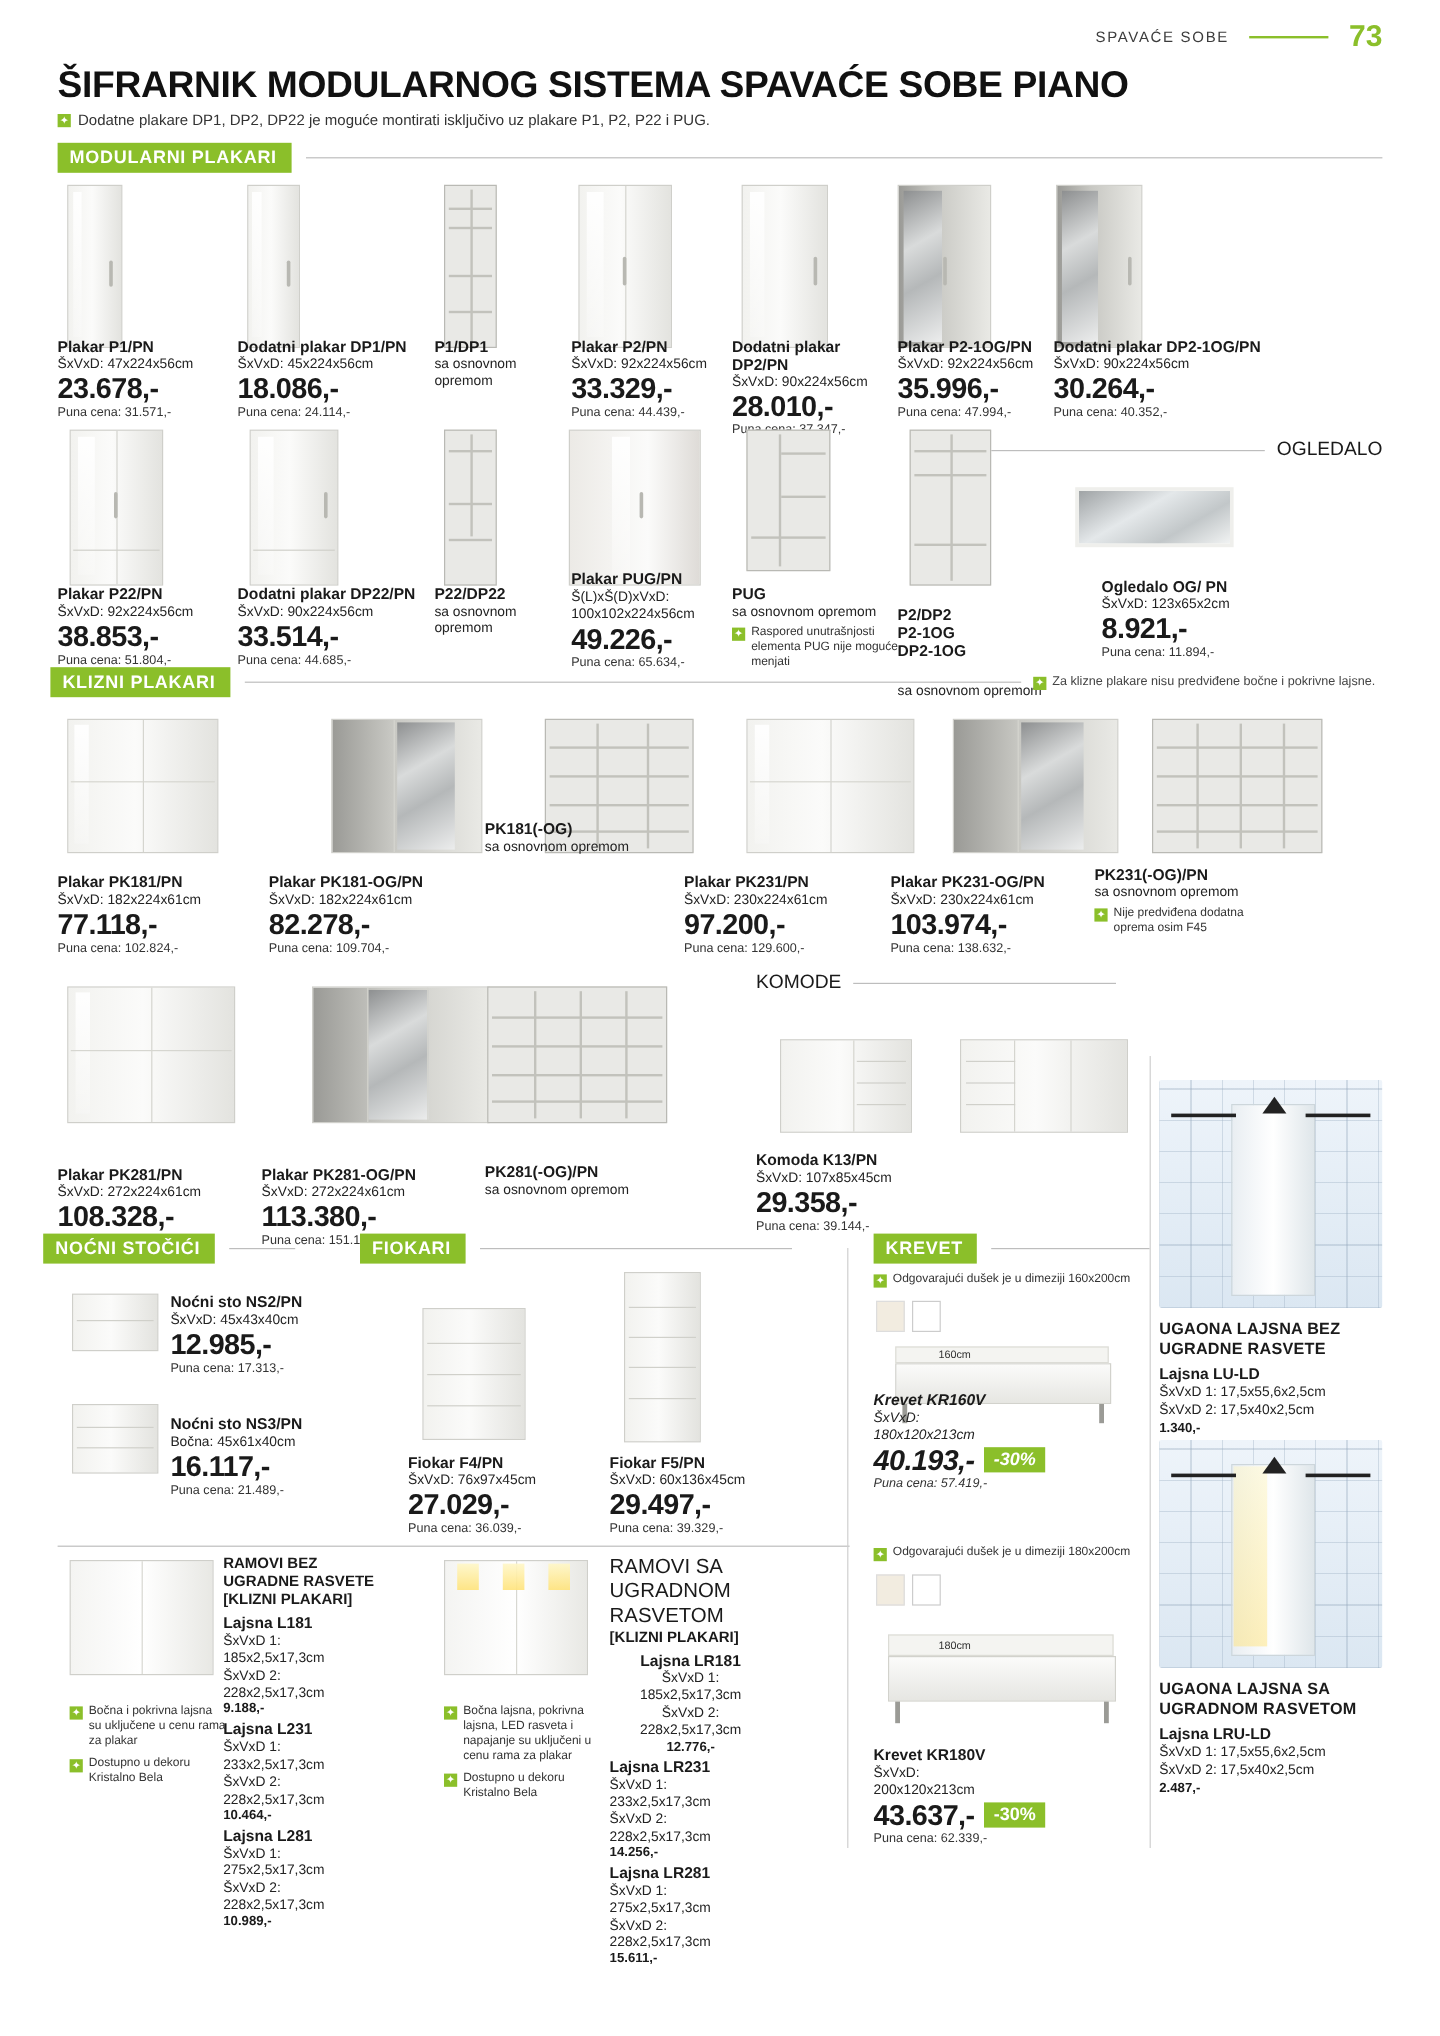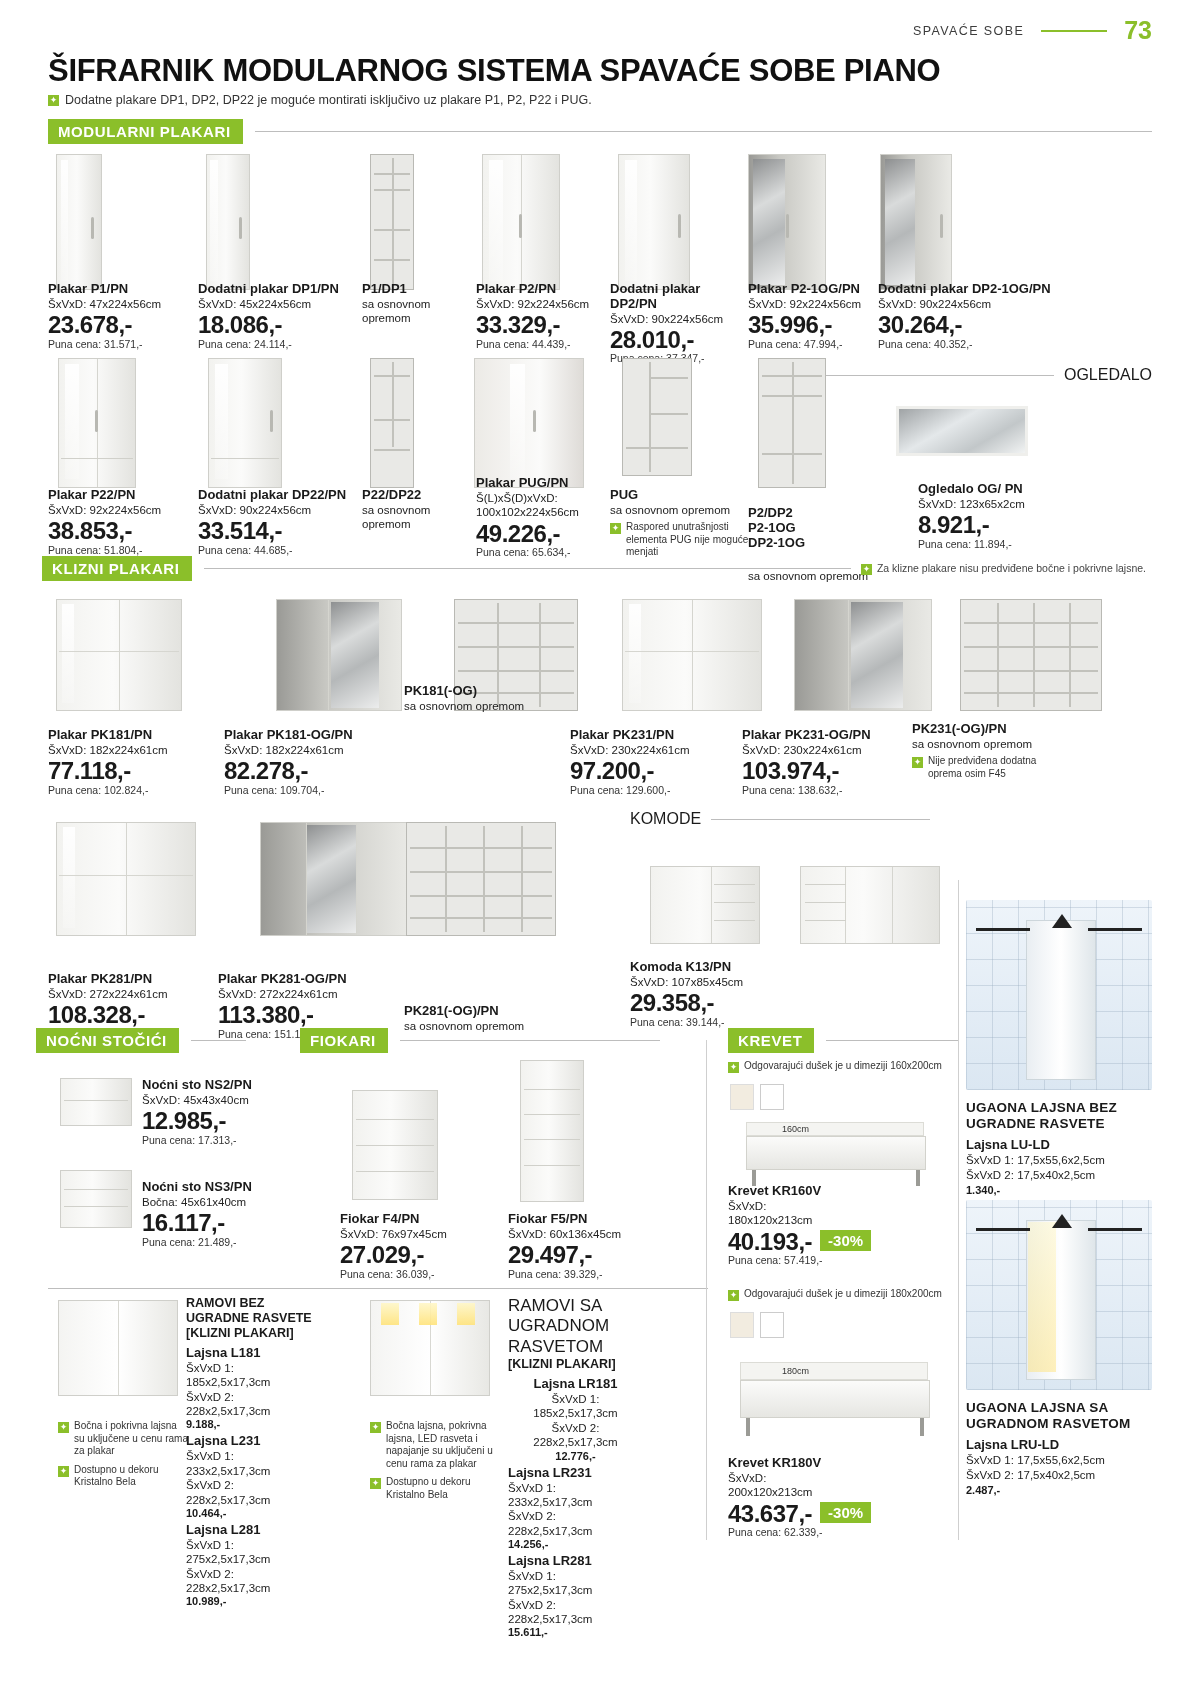--- a/index.html
+++ b/index.html
@@ -356,21 +356,21 @@
     <div class="dims">ŠxVxD: 272x224x61cm</div>
     <div class="price">108.328,-</div>
     <div class="old">Puna cena: 144.437,-</div>
   </div>
   <div class="abs" style="left:218px; top:972px; width:190px;">
     <div class="name">Plakar PK281-OG/PN</div>
     <div class="dims">ŠxVxD: 272x224x61cm</div>
     <div class="price">113.380,-</div>
     <div class="old">Puna cena: 151.173,-</div>
   </div>
-  <div class="abs" style="left:404px; top:1004px; width:180px;">
+  <div class="abs" style="left:404px; top:970px; width:180px;">
     <div class="name">PK281(-OG)/PN</div>
     <div class="sub">sa osnovnom opremom</div>
   </div>
 
   <div class="abs" style="left:630px; top:810px; width:300px; display:flex; align-items:center;">
     <span class="tag">KOMODE</span>
     <span class="line" style="flex:1; height:1px; background:#bdbdbd; margin-left:10px;"></span>
   </div>
 
   <div class="abs" style="left:630px; top:850px; width:330px; height:120px;">
@@ -497,21 +497,21 @@
   </div>
   <div class="abs" style="left:730px; top:1084px; width:24px; height:26px; background:#f2ece0; border:1px solid #ddd;"></div>
   <div class="abs" style="left:760px; top:1084px; width:24px; height:26px; background:#fff; border:1px solid #ccc;"></div>
   <div class="abs" style="left:746px; top:1112px; width:180px; height:84px;">
     <div class="abs" style="left:0; top:24px; right:0; height:34px; background:linear-gradient(180deg,#fbfbfa,#e6e6e2); border:1px solid #d2d2cc;"></div>
     <div class="abs" style="left:0; top:10px; width:178px; height:14px; background:#f4f4f1; border:1px solid #dcdcd6;"></div>
     <div class="abs" style="left:6px; top:58px; width:4px; height:16px; background:#9b9b96;"></div>
     <div class="abs" style="right:6px; top:58px; width:4px; height:16px; background:#9b9b96;"></div>
     <div class="abs" style="left:36px; top:12px; font-size:9px; color:#333;">160cm</div>
   </div>
-  <div class="abs" style="left:728px; top:1184px; width:160px;">
+  <div class="abs" style="left:728px; top:1160px; width:160px;font-style:italic;">
     <div class="name">Krevet KR160V</div>
     <div class="dims">ŠxVxD:</div>
     <div class="dims">180x120x213cm</div>
     <div style="display:flex; align-items:center; gap:8px;">
       <span class="price">40.193,-</span>
       <span class="badge30">-30%</span>
     </div>
     <div class="old">Puna cena: 57.419,-</div>
   </div>
 

